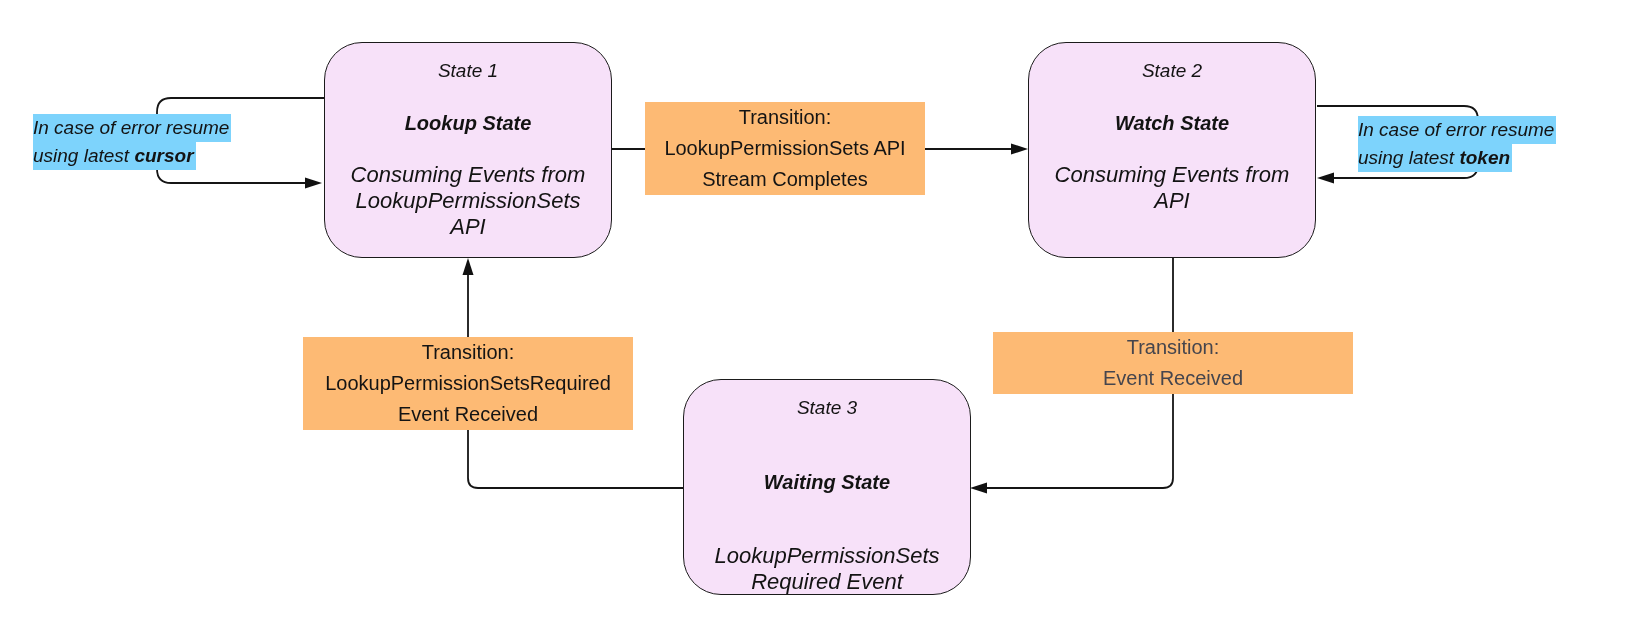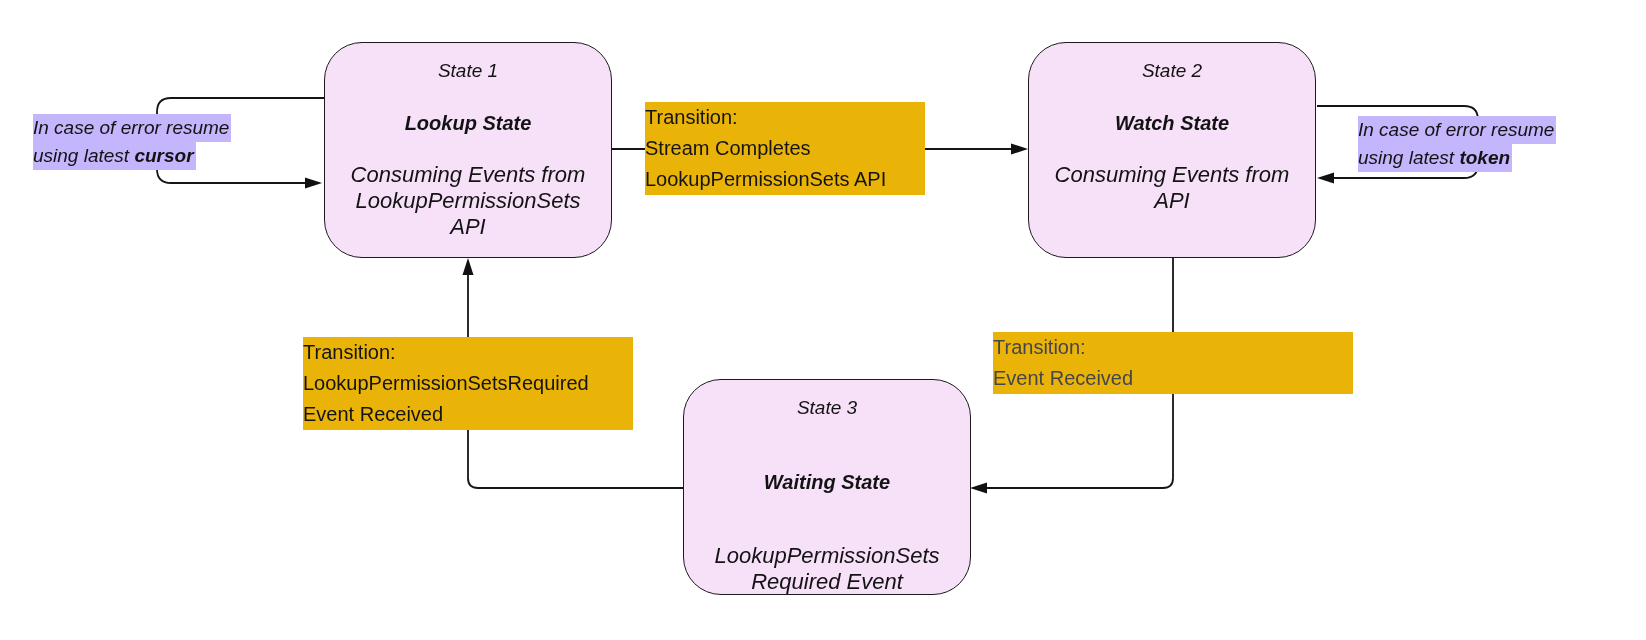--- a/index.html
+++ b/index.html
@@ -53,38 +53,38 @@
   .state-desc {
     margin-top: 27px;
     font-style: italic;
     font-size: 22px;
     line-height: 26px;
   }
   .state-desc span { display: block; }
 
   .edge-label {
     position: absolute;
-    text-align: left;
+    text-align: center;
     font-size: 20px;
     line-height: 31px;
-    background: #eab308;
+    background: #fdba74;
     color: #141414;
   }
   .edge-label span { display: block; }
   .edge-label--mid   { left: 645px;  top: 102px; width: 280px; }
   .edge-label--left  { left: 303px;  top: 337px; width: 330px; }
   .edge-label--right { left: 993px;  top: 332px; width: 360px; color: #45454d; }
 
   .note {
     position: absolute;
     font-style: italic;
     font-size: 19px;
     line-height: 28px;
   }
-  .note span.line { display: block; width: fit-content; background: #c4b5fd; padding-right: 2px; }
+  .note span.line { display: block; width: fit-content; background: #7dd3fc; padding-right: 2px; }
   .note b { }
   .note--left  { left: 33px;   top: 114px; }
   .note--right { left: 1358px; top: 116px; }
 </style>
 </head>
 <body>
 
 <div class="canvas">
 
   <svg class="connectors" viewBox="0 0 1646 640">
@@ -138,22 +138,22 @@
     <div class="state-title">State 3</div>
     <div class="state-name">Waiting State</div>
     <div class="state-desc">
       <span>LookupPermissionSets</span>
       <span>Required Event</span>
     </div>
   </div>
 
   <div class="edge-label edge-label--mid">
     <span>Transition:</span>
+    <span>LookupPermissionSets API</span>
     <span>Stream Completes</span>
-    <span>LookupPermissionSets API</span>
   </div>
 
   <div class="edge-label edge-label--left">
     <span>Transition:</span>
     <span>LookupPermissionSetsRequired</span>
     <span>Event Received</span>
   </div>
 
   <div class="edge-label edge-label--right">
     <span>Transition:</span>

